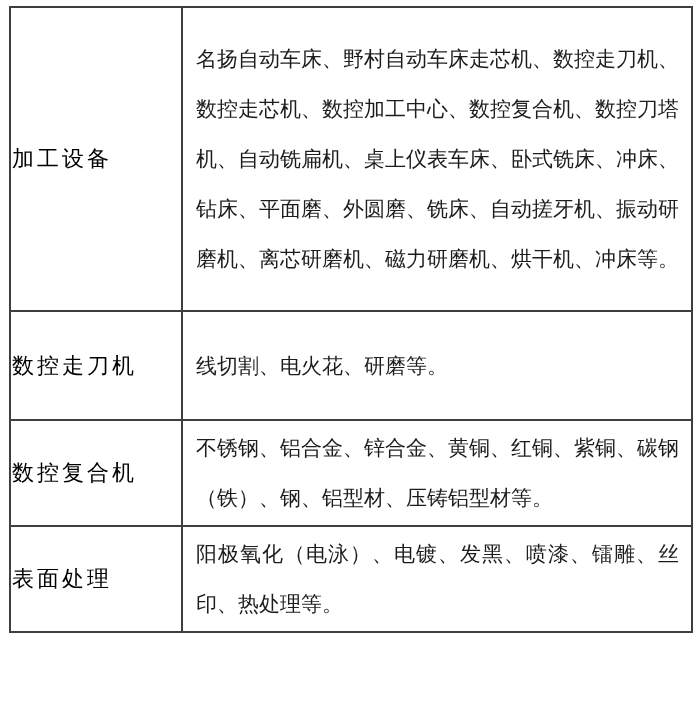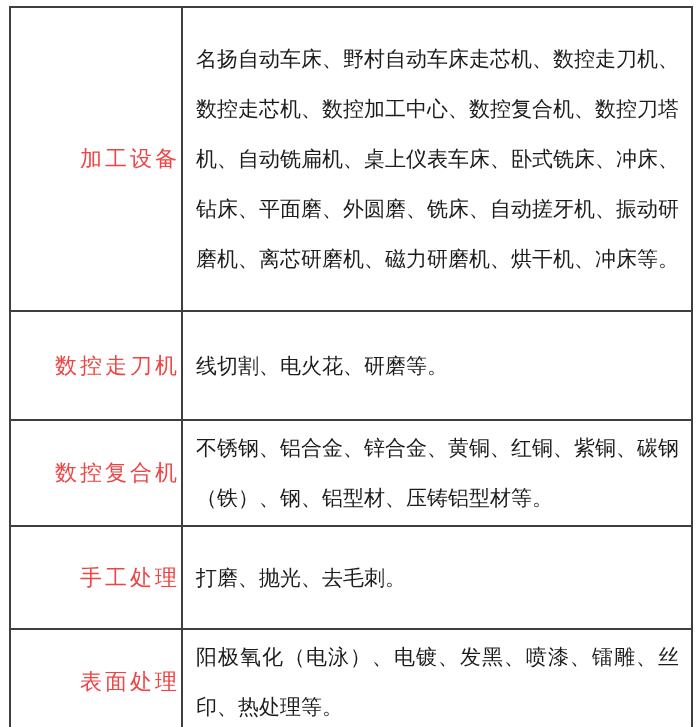--- a/index.html
+++ b/index.html
@@ -25,25 +25,25 @@
   }
   table.spec-table td {
     border: 2px solid #3f3f3f;
     vertical-align: middle;
     background: #ffffff;
   }
   col.col-label   { width: 172px; }
   col.col-content { width: 510px; }
 
   td.label-cell {
-    text-align: right;
+    text-align: left;
     font-size: 22px;
     letter-spacing: 3px;
     white-space: nowrap;
-    color: #ef4444;
+    color: #000000;
   }
   td.content-cell {
     padding: 2px 12px 2px 13px;
     font-size: 21px;
     line-height: 50px;
     text-align: justify;
     text-justify: inter-ideograph;
     color: #1c1c1c;
   }
   tr.r0 td { height: 298px; }
@@ -67,23 +67,19 @@
         <td class="content-cell">名扬自动车床、野村自动车床走芯机、数控走刀机、数控走芯机、数控加工中心、数控复合机、数控刀塔机、自动铣扁机、桌上仪表车床、卧式铣床、冲床、钻床、平面磨、外圆磨、铣床、自动搓牙机、振动研磨机、离芯研磨机、磁力研磨机、烘干机、冲床等。</td>
       </tr>
       <tr class="r1">
         <td class="label-cell">数控走刀机</td>
         <td class="content-cell">线切割、电火花、研磨等。</td>
       </tr>
       <tr class="r2">
         <td class="label-cell">数控复合机</td>
         <td class="content-cell">不锈钢、铝合金、锌合金、黄铜、红铜、紫铜、碳钢（铁）、钢、铝型材、压铸铝型材等。</td>
       </tr>
-      <tr class="r3">
-        <td class="label-cell">手工处理</td>
-        <td class="content-cell">打磨、抛光、去毛刺。</td>
-      </tr>
       <tr class="r4">
         <td class="label-cell">表面处理</td>
         <td class="content-cell">阳极氧化（电泳）、电镀、发黑、喷漆、镭雕、丝印、热处理等。</td>
       </tr>
     </tbody>
   </table>
 </div>
 
 </body></html>

